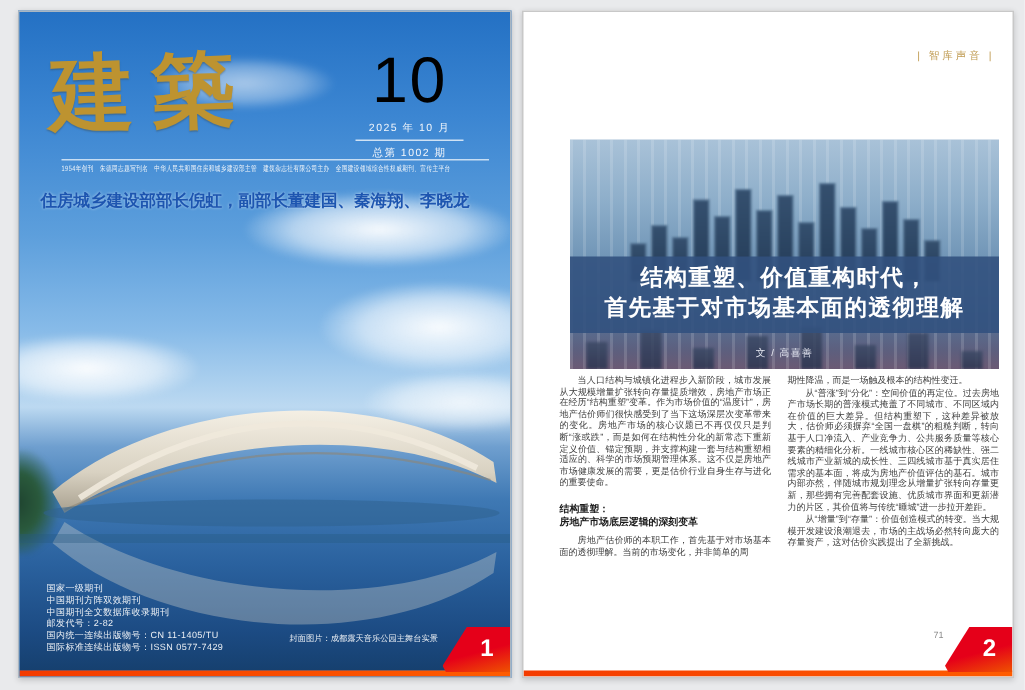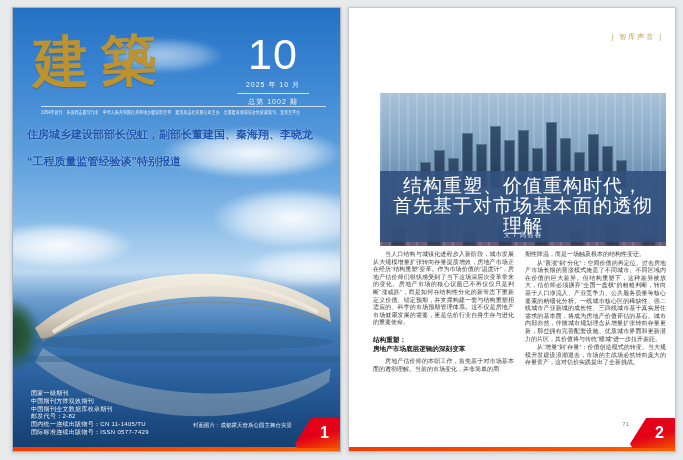--- a/index.html
+++ b/index.html
@@ -33,21 +33,21 @@
     filter:blur(1.5px);
   }
   .building-svg { position:absolute; left:0; top:228px; width:329px; height:213px; }
   .logo {
     position:absolute; left:20px; top:16px;
     font-family:"DejaVu Serif", serif; font-weight:bold;
     font-size:56px; letter-spacing:12px; color:#bd9330;
     transform:rotate(-2deg); text-shadow:0 1px 1px rgba(60,40,0,.25);
   }
   .issue-block { position:absolute; right:31px; top:24px; width:72px; text-align:center; }
-  .issue-number { font-size:43px; line-height:44px; color:#ffffff; font-weight:400; letter-spacing:1px; }
+  .issue-number { font-size:43px; line-height:44px; color:#000000; font-weight:400; letter-spacing:1px; }
   .issue-date { margin-top:4px; font-size:7px; color:#f2f6fb; letter-spacing:1px; }
   .issue-divider { margin:3px 0 3px 0; height:1px; background:rgba(255,255,255,.75); }
   .issue-total { font-size:7px; color:#f2f6fb; letter-spacing:1px; }
   .masthead-rule { position:absolute; left:28px; right:14px; top:98px; height:1px; background:rgba(255,255,255,.7); }
   .masthead { position:absolute; left:28px; top:101px; width:440px;
     font-size:6px; color:#f0f5fa; white-space:nowrap;
     transform:scale(.62,.85); transform-origin:0 0; letter-spacing:.5px;
   }
   .headlines { position:absolute; left:14px; top:118px; width:292px; }
   .headline { font-size:11px; line-height:17px; font-weight:bold; color:#1d55b0;
@@ -64,21 +64,21 @@
   }
   .hero-streaks { position:absolute; inset:0;
     background:repeating-linear-gradient(90deg, rgba(255,255,255,.14) 0 2px, rgba(255,255,255,0) 2px 9px);
     mix-blend-mode:screen; }
   .skyline { position:absolute; left:0; right:0; bottom:58px; height:72px; display:flex; align-items:flex-end; justify-content:center; gap:3px; filter:blur(.7px); }
   .skyline i { display:block; width:11px; background:linear-gradient(180deg,#35506f,#243c58); box-shadow:inset 0 0 0 1px rgba(150,190,220,.35); }
   .skyline-low { position:absolute; left:0; right:0; bottom:0; height:30px; display:flex; align-items:flex-end; justify-content:space-around; filter:blur(1.2px); opacity:.85; }
   .skyline-low i { display:block; width:14px; background:linear-gradient(180deg,#3c4a66,#2c3550); }
   .title-band { position:absolute; left:0; right:0; top:78px; padding:5px 4px 6px;
     background:rgba(50,81,126,.9); text-align:center; }
-  .title-line { font-size:19px; line-height:20px; font-weight:normal; color:#ffffff; letter-spacing:1px; }
+  .title-line { font-size:15px; line-height:20px; font-weight:bold; color:#ffffff; letter-spacing:1px; }
   .byline { position:absolute; left:0; right:0; bottom:6px; text-align:center; font-size:6.5px; color:#e6e8f2; letter-spacing:1px; }
   .columns { position:absolute; left:24px; top:243px; width:293px; display:flex; gap:11px; }
   .col { width:141px; font-size:6px; line-height:7.6px; color:#3c3c3c; text-align:justify; }
   .para { text-indent:2em; margin-bottom:1px; }
   .para-cont { text-indent:0; }
   .subhead { margin:8px 0 5px; font-size:6.6px; line-height:9px; font-weight:bold; color:#1a1a1a; }
   .page-number { position:absolute; right:46px; bottom:24px; font-size:6px; color:#8b8b8b; }
   
   .bottom-strip { position:absolute; left:0; right:0; bottom:0; height:4px;
     background:linear-gradient(90deg,#f43b00,#ff5c00); z-index:4; }
@@ -131,21 +131,20 @@
     <div class="issue-date">2025 年 10 月</div>
     <div class="issue-divider"></div>
     <div class="issue-total">总第 1002 期</div>
   </div>
 
   <div class="masthead-rule"></div>
   <div class="masthead">1954年创刊　朱德同志题写刊名　中华人民共和国住房和城乡建设部主管　建筑杂志社有限公司主办　全国建设领域综合性权威期刊、宣传主平台</div>
 
   <div class="headlines">
     <div class="headline">住房城乡建设部部长倪虹，副部长董建国、秦海翔、李晓龙</div>
-    <div class="headline headline-3">“工程质量监管经验谈”特别报道</div>
   </div>
 
   <div class="credentials">
     <div class="credential">国家一级期刊</div>
     <div class="credential">中国期刊方阵双效期刊</div>
     <div class="credential">中国期刊全文数据库收录期刊</div>
     <div class="credential">邮发代号：2-82</div>
     <div class="credential">国内统一连续出版物号：CN 11-1405/TU</div>
     <div class="credential">国际标准连续出版物号：ISSN 0577-7429</div>
   </div>

